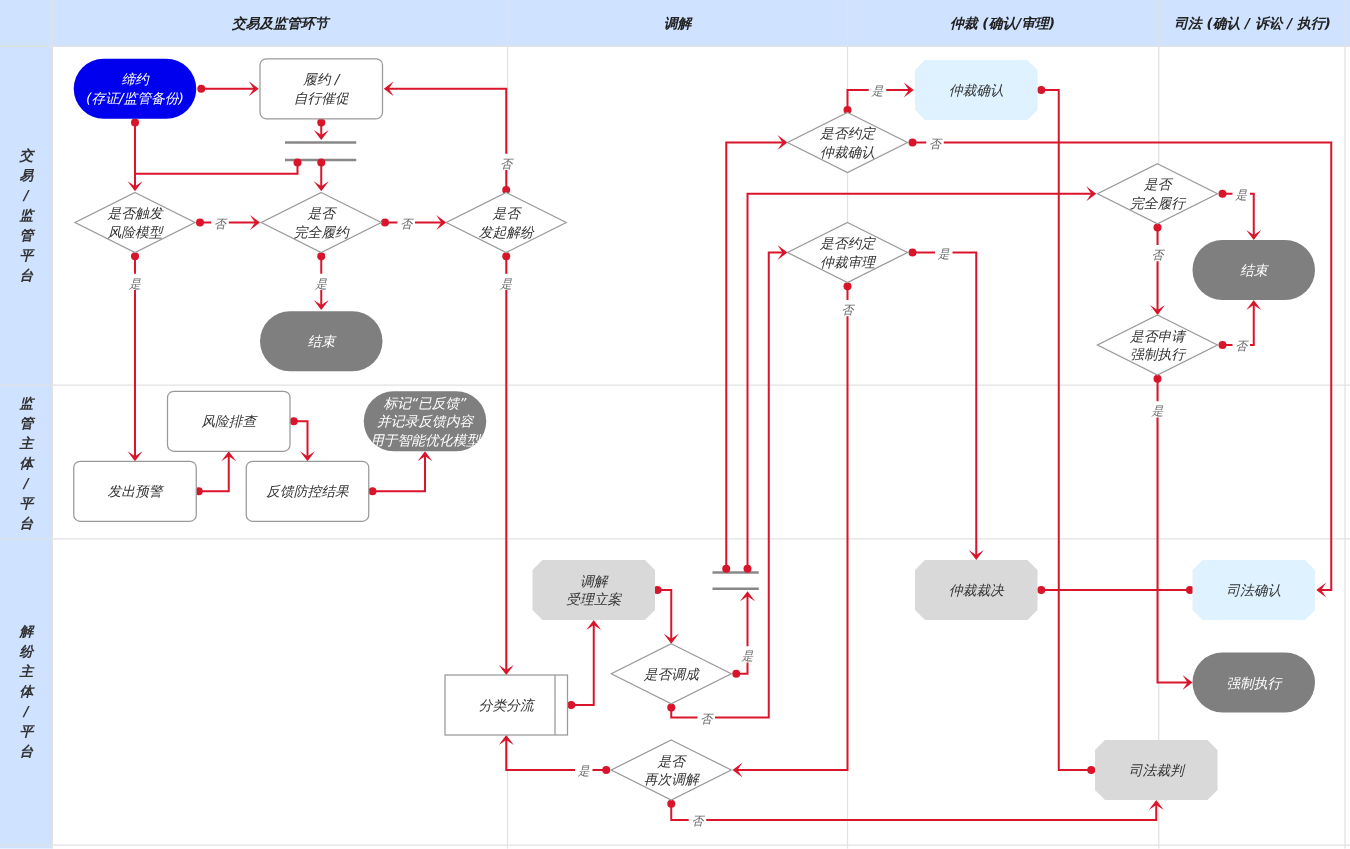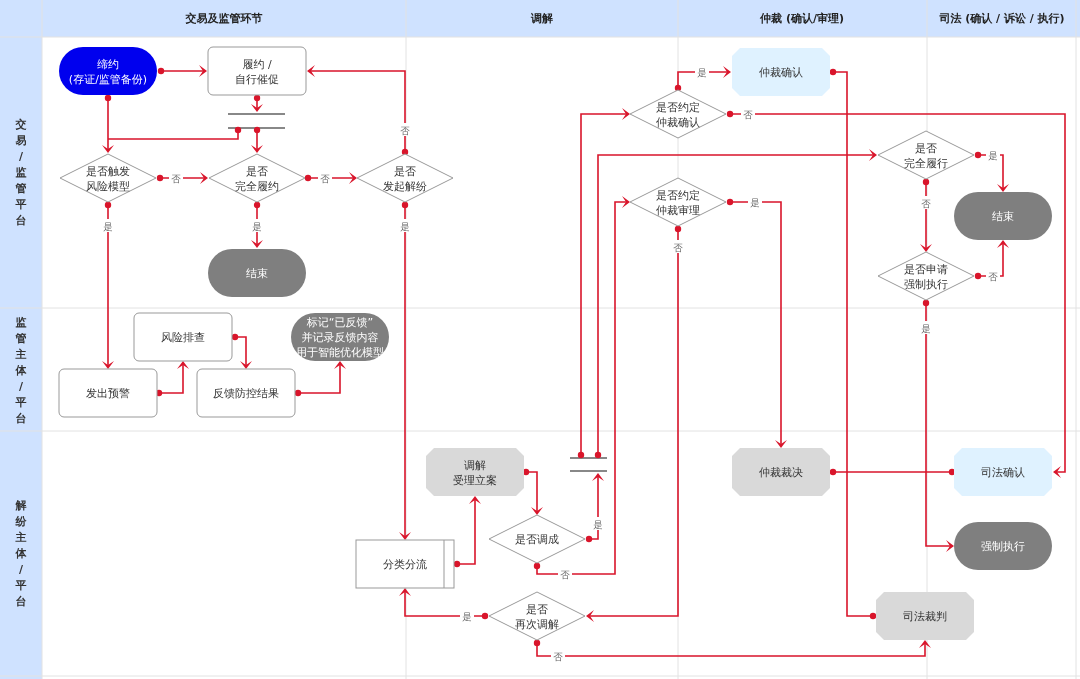--- a/index.html
+++ b/index.html
@@ -1,17 +1,17 @@
 <!DOCTYPE html>
 <html><head>
 <meta charset="utf-8">
 <style>
   html, body { margin: 0; padding: 0; background: #ffffff; }
   body { width: 1080px; height: 679px; overflow: hidden; font-family: "DejaVu Sans", "Liberation Sans", sans-serif; }
-  #stage { position: relative; width: 1080px; height: 679px; }
+  #stage { position: relative; width: 1080px; height: 679px; font-style: italic; }
   svg { position: absolute; left: 0; top: 0; }
   .hdr-text { font-size: 11px; font-weight: bold; fill: #222; }
   .lane-text { font-size: 11px; font-weight: bold; fill: #333; }
   .node-text { font-size: 11px; fill: #333; }
   .node-text-w { font-size: 11px; fill: #ffffff; }
   .lbl { font-size: 9.5px; fill: #666; }
   .edge { fill: none; stroke: #d9152b; stroke-width: 1.6; }
   .dot { fill: #d9152b; }
   .arrow { fill: #d9152b; }
   .grid { stroke: #e2e2e2; stroke-width: 1; }

